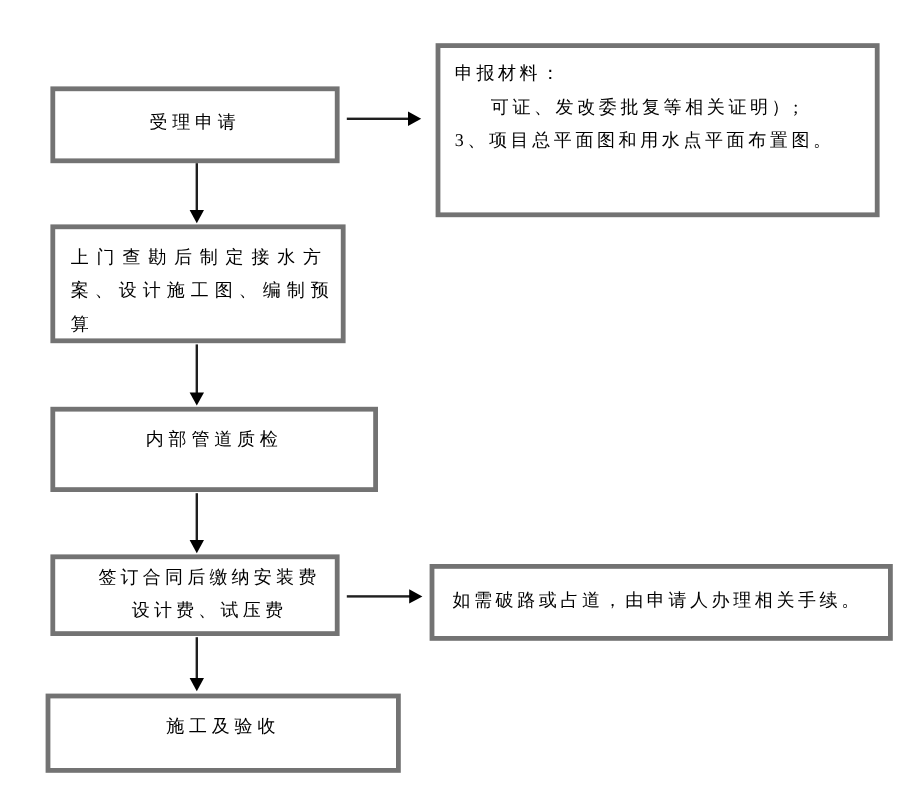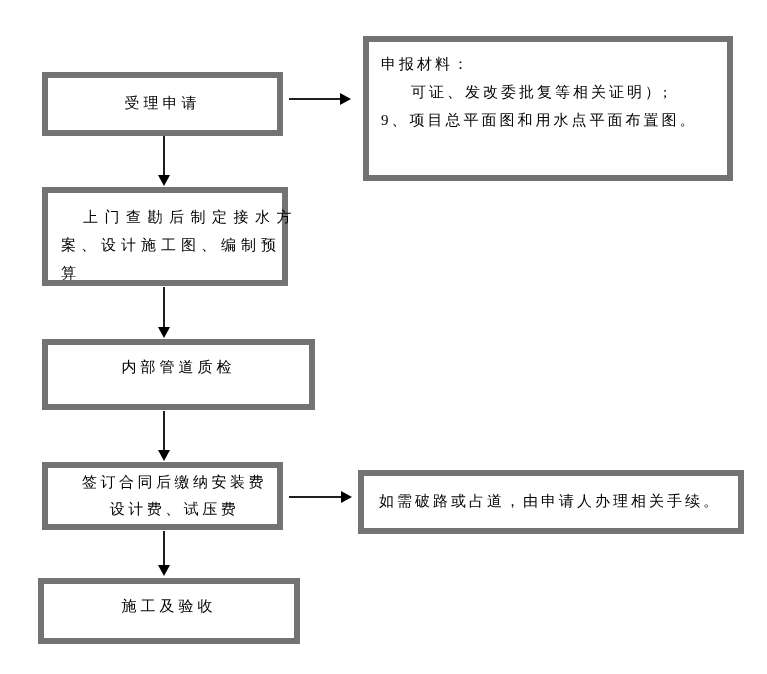--- a/index.html
+++ b/index.html
@@ -12,37 +12,37 @@
     width: 767px;
     height: 674px;
     background: #ffffff;
     font-family: "Liberation Serif", "DejaVu Serif", serif;
     color: #000000;
     overflow: hidden;
   }
   .box {
     position: absolute;
     box-sizing: border-box;
-    border: 6px solid #737373;
+    border: 4px solid #737373;
     background: #ffffff;
     font-size: 15px;
     line-height: 1.45;
   }
   .center {
     display: flex;
     flex-direction: column;
     justify-content: center;
     align-items: center;
   }
   .bline { white-space: nowrap; }
   .ls30 { letter-spacing: 3px; }
   .ls35 { letter-spacing: 3.5px; }
   .ls40 { letter-spacing: 4px; }
   .ls50 { letter-spacing: 5px; }
-  .ls65 { letter-spacing: 6.5px; margin-left: 22px; }
+  .ls65 { letter-spacing: 6.5px; }
   .indent { padding-left: 30px; }
 
   
   .line-v {
     position: absolute;
     width: 2px;
     background: #1f1f1f;
   }
   .line-h {
     position: absolute;
@@ -63,21 +63,21 @@
     border-bottom: 6px solid transparent;
     border-left: 11px solid #000000;
   }
 
   
   #step1 { left: 42px;  top: 72px;  width: 241px; height: 64px; }
   #step2 { left: 42px;  top: 187px; width: 246px; height: 99px;
            padding: 10px 0 0 13px; line-height: 28px; }
   #step3 { left: 42px;  top: 339px; width: 273px; height: 71px; padding-bottom: 14px; }
   #step4 { left: 42px;  top: 462px; width: 241px; height: 68px; line-height: 27px; padding-left: 24px; }
-  #step5 { left: 38px;  top: 578px; width: 262px; height: 66px; padding-bottom: 8px; }
+  #step5 { left: 38px;  top: 578px; width: 296px; height: 66px; padding-bottom: 8px; }
   #noteA { left: 363px; top: 36px;  width: 370px; height: 145px;
            padding: 8px 8px 0 12px; line-height: 28px; }
   #noteB { left: 358px; top: 470px; width: 386px; height: 64px;
            display: flex; align-items: center; padding-left: 15px; }
 </style>
 </head>
 <body>
 
 <div class="canvas">
 
@@ -100,21 +100,21 @@
     <div class="bline ls35">设计费、试压费</div>
   </div>
 
   <div class="box center" id="step5">
     <div class="bline ls40">施工及验收</div>
   </div>
 
   <div class="box" id="noteA">
     <div class="bline ls30">申报材料：</div>
     <div class="bline ls30 indent">可证、发改委批复等相关证明）;</div>
-    <div class="bline ls30">9、项目总平面图和用水点平面布置图。</div>
+    <div class="bline ls30">3、项目总平面图和用水点平面布置图。</div>
   </div>
 
   <div class="box" id="noteB">
     <div class="bline ls30">如需破路或占道，由申请人办理相关手续。</div>
   </div>
 
   <div class="line-h" style="left:289px; top:98px; width:52px;"></div>
   <div class="arrow-right" style="left:340px; top:93px;"></div>
 
   <div class="line-v" style="left:163px; top:136px; height:40px;"></div>

